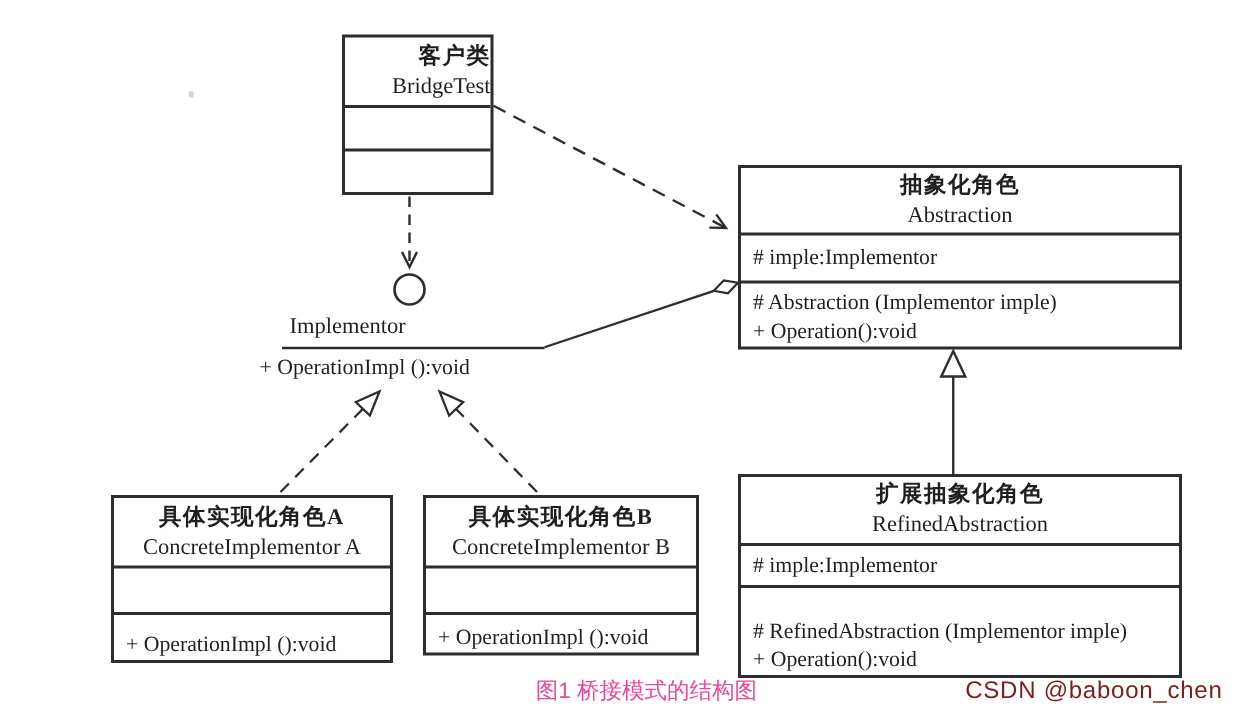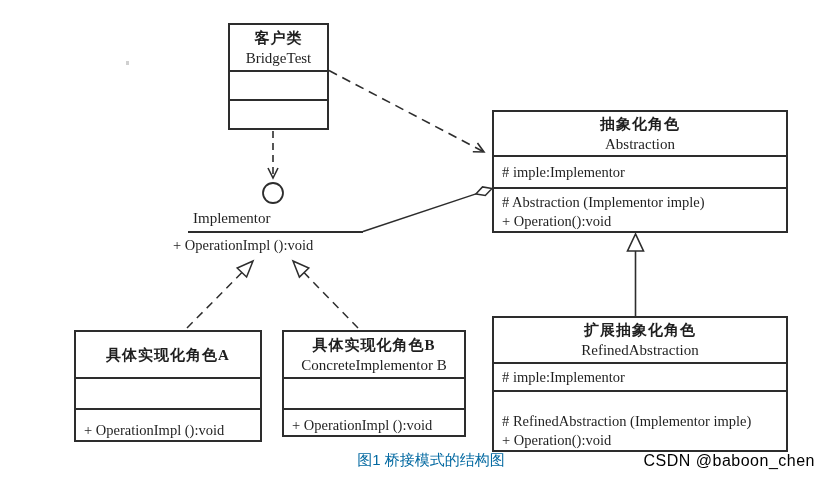--- a/index.html
+++ b/index.html
@@ -22,38 +22,38 @@
   .en { font-size:15px; line-height:20px; }
   .attr-cmp { display:flex; flex-direction:column; justify-content:center; }
   .methods-cmp { flex:1; display:flex; flex-direction:column; justify-content:flex-end; }
   .member-line { font-size:14.5px; line-height:19px; padding:0 8px; white-space:nowrap; }
   svg.overlay { position:absolute; left:0; top:0; z-index:3; pointer-events:none; }
   .iface-text { position:absolute; z-index:2; white-space:nowrap; }
   #iface-name { left:193px; top:210px; width:160px; font-size:15px; }
   #iface-method { left:173px; top:237px; width:200px; font-size:14.5px; }
   #caption {
     position:absolute; left:330px; top:451px; width:202px; text-align:center;
-    font-family:"Liberation Sans","DejaVu Sans",sans-serif; font-size:15px; color:#0369a1;
+    font-family:"Liberation Sans","DejaVu Sans",sans-serif; font-size:15px; color:#ec4899;
   }
   #watermark {
     position:absolute; left:635px; top:452px; width:180px; text-align:right;
-    font-family:"Liberation Sans","DejaVu Sans",sans-serif; font-size:16px; color:#000000;
+    font-family:"Liberation Sans","DejaVu Sans",sans-serif; font-size:16px; color:#7f1d1d;
     letter-spacing:0.5px;
   }
   #speck { position:absolute; left:126px; top:61px; width:3px; height:4px; background:#a9a9a9; opacity:.55; }
 </style>
 </head>
 <body>
 
 <div id="stage">
 
   <div id="speck"></div>
 
   <div class="class-box" style="left:228px; top:23px; width:101px; height:107px;">
-    <div class="cmp title-cmp" style="height:45px;">
+    <div class="cmp title-cmp" style="height:45px;align-items:flex-end;">
       <div class="cn">客户类</div>
       <div class="en">BridgeTest</div>
     </div>
     <div class="cmp attr-cmp" style="height:29px;"></div>
     <div class="cmp methods-cmp"></div>
   </div>
 
   <div class="class-box" style="left:492px; top:110px; width:296px; height:123px;">
     <div class="cmp title-cmp" style="height:43px;">
       <div class="cn">抽象化角色</div>
@@ -78,20 +78,21 @@
     </div>
     <div class="cmp methods-cmp">
       <div class="member-line"># RefinedAbstraction (Implementor imple)</div>
       <div class="member-line">+ Operation():void</div>
     </div>
   </div>
 
   <div class="class-box" style="left:74px; top:330px; width:188px; height:112px;">
     <div class="cmp title-cmp" style="height:45px;">
       <div class="cn">具体实现化角色A</div>
+      <div class="en">ConcreteImplementor A</div>
     </div>
     <div class="cmp attr-cmp" style="height:31px;"></div>
     <div class="cmp methods-cmp">
       <div class="member-line">+ OperationImpl ():void</div>
     </div>
   </div>
 
   <div class="class-box" style="left:282px; top:330px; width:184px; height:107px;">
     <div class="cmp title-cmp" style="height:45px;">
       <div class="cn">具体实现化角色B</div>

